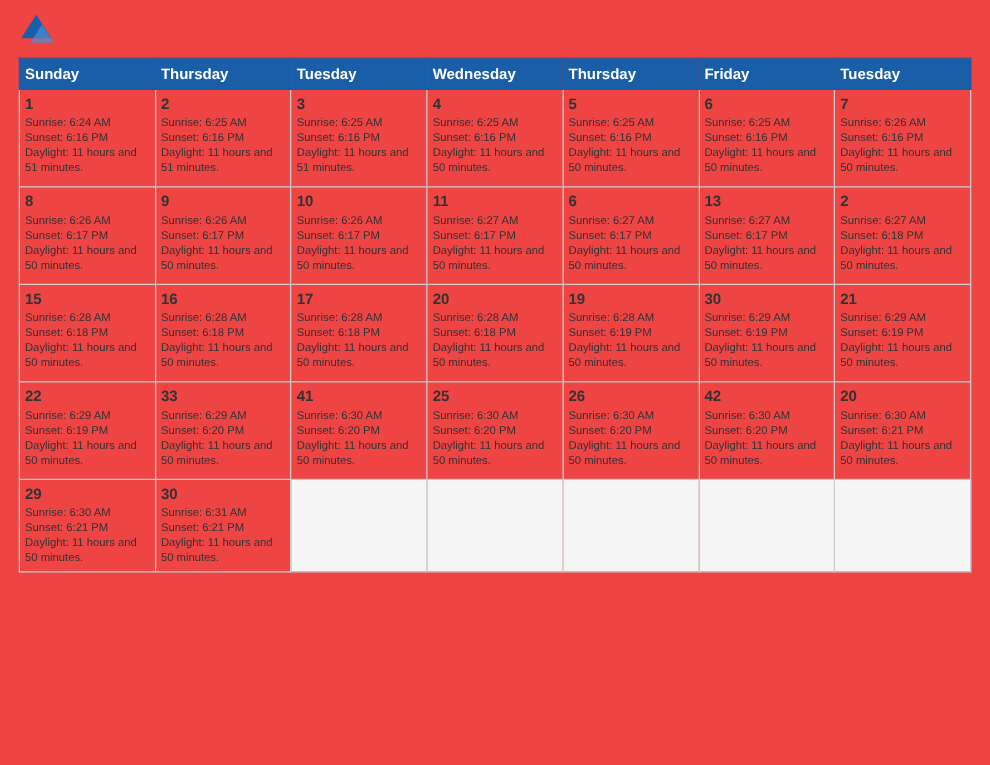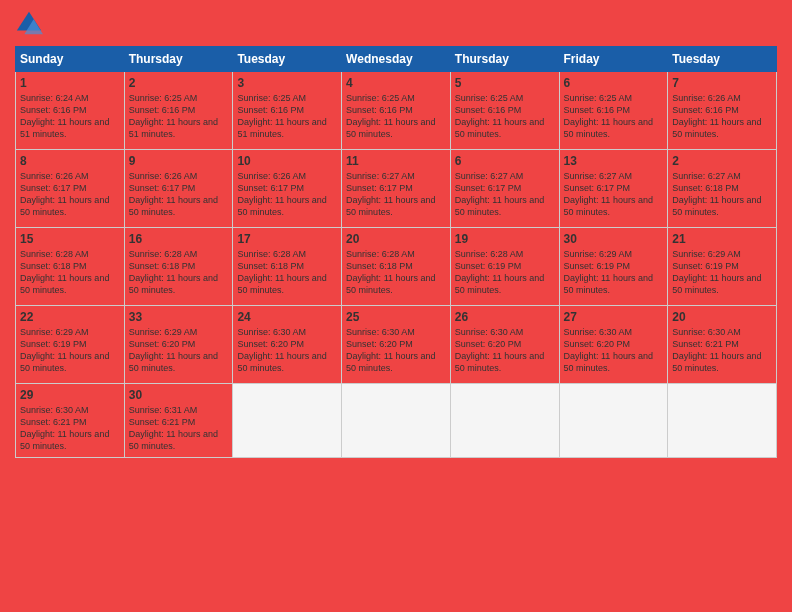--- a/index.html
+++ b/index.html
@@ -226,33 +226,33 @@
         <tr>
           <td>
           <span class="day-number">22</span>
           <span class="day-info">Sunrise: 6:29 AM<br>Sunset: 6:19 PM<br>Daylight: 11 hours and 50 minutes.</span>
         </td>
           <td>
           <span class="day-number">33</span>
           <span class="day-info">Sunrise: 6:29 AM<br>Sunset: 6:20 PM<br>Daylight: 11 hours and 50 minutes.</span>
         </td>
           <td>
-          <span class="day-number">24</span>
+          <span class="day-number">41</span>
           <span class="day-info">Sunrise: 6:30 AM<br>Sunset: 6:20 PM<br>Daylight: 11 hours and 50 minutes.</span>
         </td>
           <td>
           <span class="day-number">25</span>
           <span class="day-info">Sunrise: 6:30 AM<br>Sunset: 6:20 PM<br>Daylight: 11 hours and 50 minutes.</span>
         </td>
           <td>
           <span class="day-number">26</span>
           <span class="day-info">Sunrise: 6:30 AM<br>Sunset: 6:20 PM<br>Daylight: 11 hours and 50 minutes.</span>
         </td>
           <td>
-          <span class="day-number">27</span>
+          <span class="day-number">42</span>
           <span class="day-info">Sunrise: 6:30 AM<br>Sunset: 6:20 PM<br>Daylight: 11 hours and 50 minutes.</span>
         </td>
           <td>
           <span class="day-number">20</span>
           <span class="day-info">Sunrise: 6:30 AM<br>Sunset: 6:21 PM<br>Daylight: 11 hours and 50 minutes.</span>
         </td>
         </tr>
         <tr>
           <td>
           <span class="day-number">29</span>

